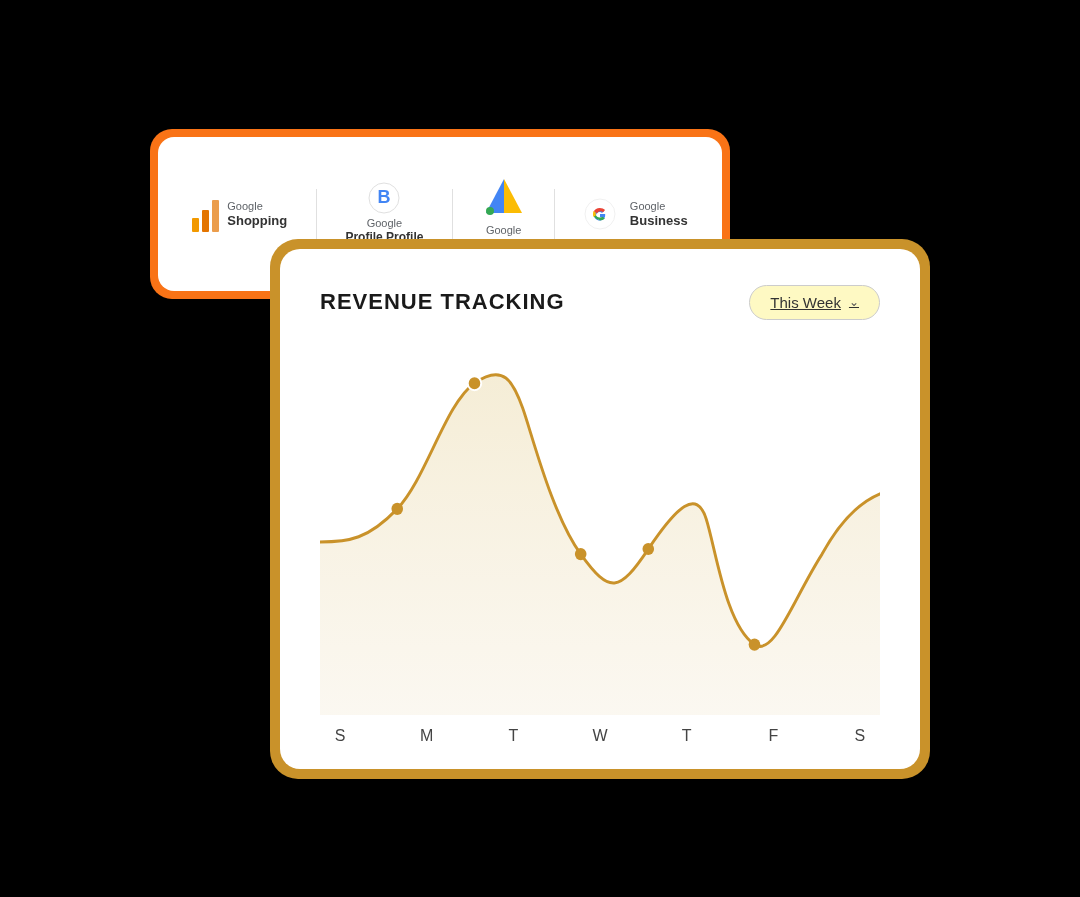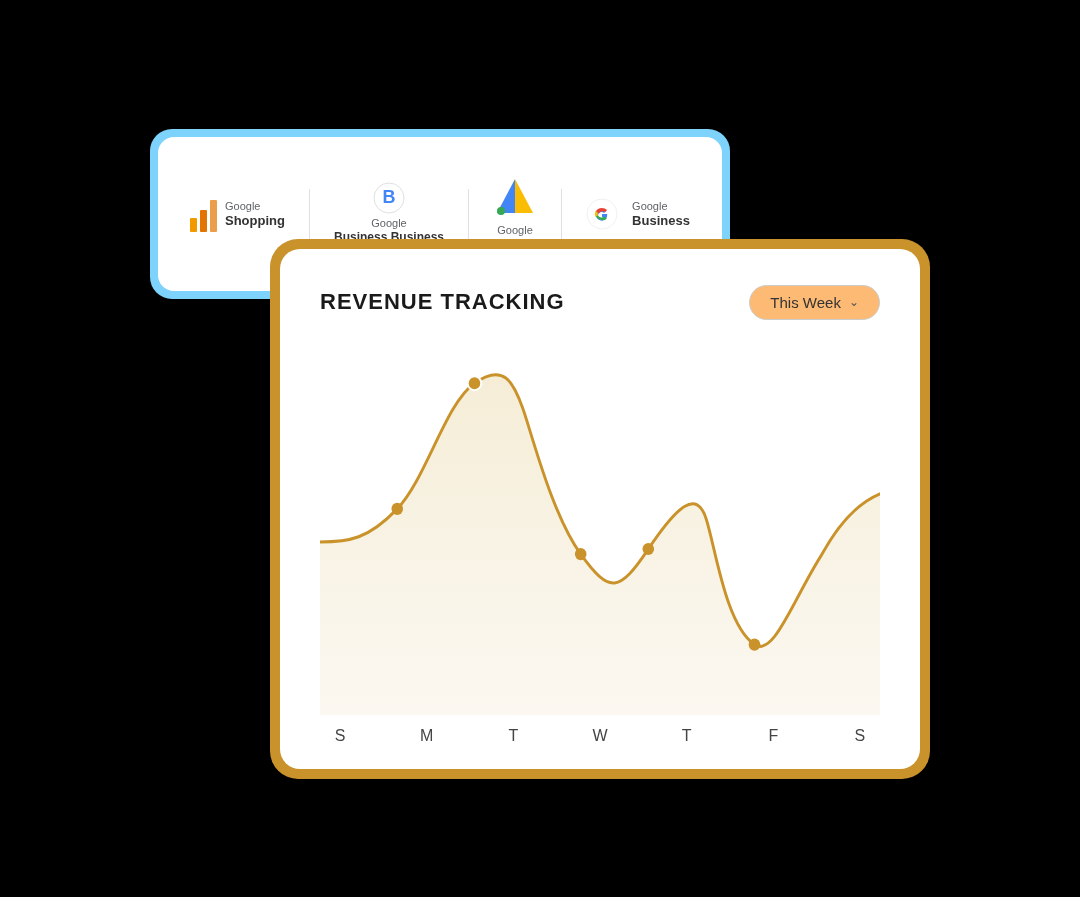--- a/index.html
+++ b/index.html
@@ -21,21 +21,21 @@
       height: 720px;
     }
 
     
     .back-card-wrapper {
       position: absolute;
       top: 40px;
       left: 0;
       width: 580px;
       height: 170px;
-      background: #7dd3fc;
+      background: #f97316;
       border-radius: 22px;
       padding: 8px;
       z-index: 1;
     }
 
     .back-card {
       background: #fff;
       border-radius: 16px;
       width: 100%;
       height: 100%;
@@ -126,21 +126,22 @@
     .period-selector {
       border: 1.5px solid #ccc;
       border-radius: 24px;
       padding: 8px 20px;
       font-size: 15px;
       color: #333;
       display: flex;
       align-items: center;
       gap: 8px;
       cursor: pointer;
-      background: #fdba74;
+      background: #fef9c3;
+      text-decoration: underline;
     }
 
     .chevron {
       font-size: 12px;
       color: #555;
     }
 
     .chart-area {
       flex: 1;
       position: relative;
@@ -197,21 +198,21 @@
       <div class="logo-divider"></div>
 
       <div class="logo-item">
         <div style="display:flex;flex-direction:column;align-items:center;">
           <svg width="32" height="32" viewBox="0 0 32 32">
             <circle cx="16" cy="16" r="15" fill="white" stroke="#e0e0e0" stroke-width="1"></circle>
             <text x="16" y="21" text-anchor="middle" font-size="18" font-weight="bold" fill="#4285F4">B</text>
           </svg>
           <div style="display:flex;flex-direction:column;align-items:center;margin-top:2px;">
             <span class="brand-google">Google</span>
-            <span class="brand-name" style="font-size:12px;">Business Business</span>
+            <span class="brand-name" style="font-size:12px;">Profile Profile</span>
           </div>
         </div>
       </div>
 
       <div class="logo-divider"></div>
 
       <div class="logo-item">
         <svg width="44" height="40" viewBox="0 0 44 40">
 
           <polygon points="22,2 42,36 2,36" fill="none" stroke="none"></polygon>

